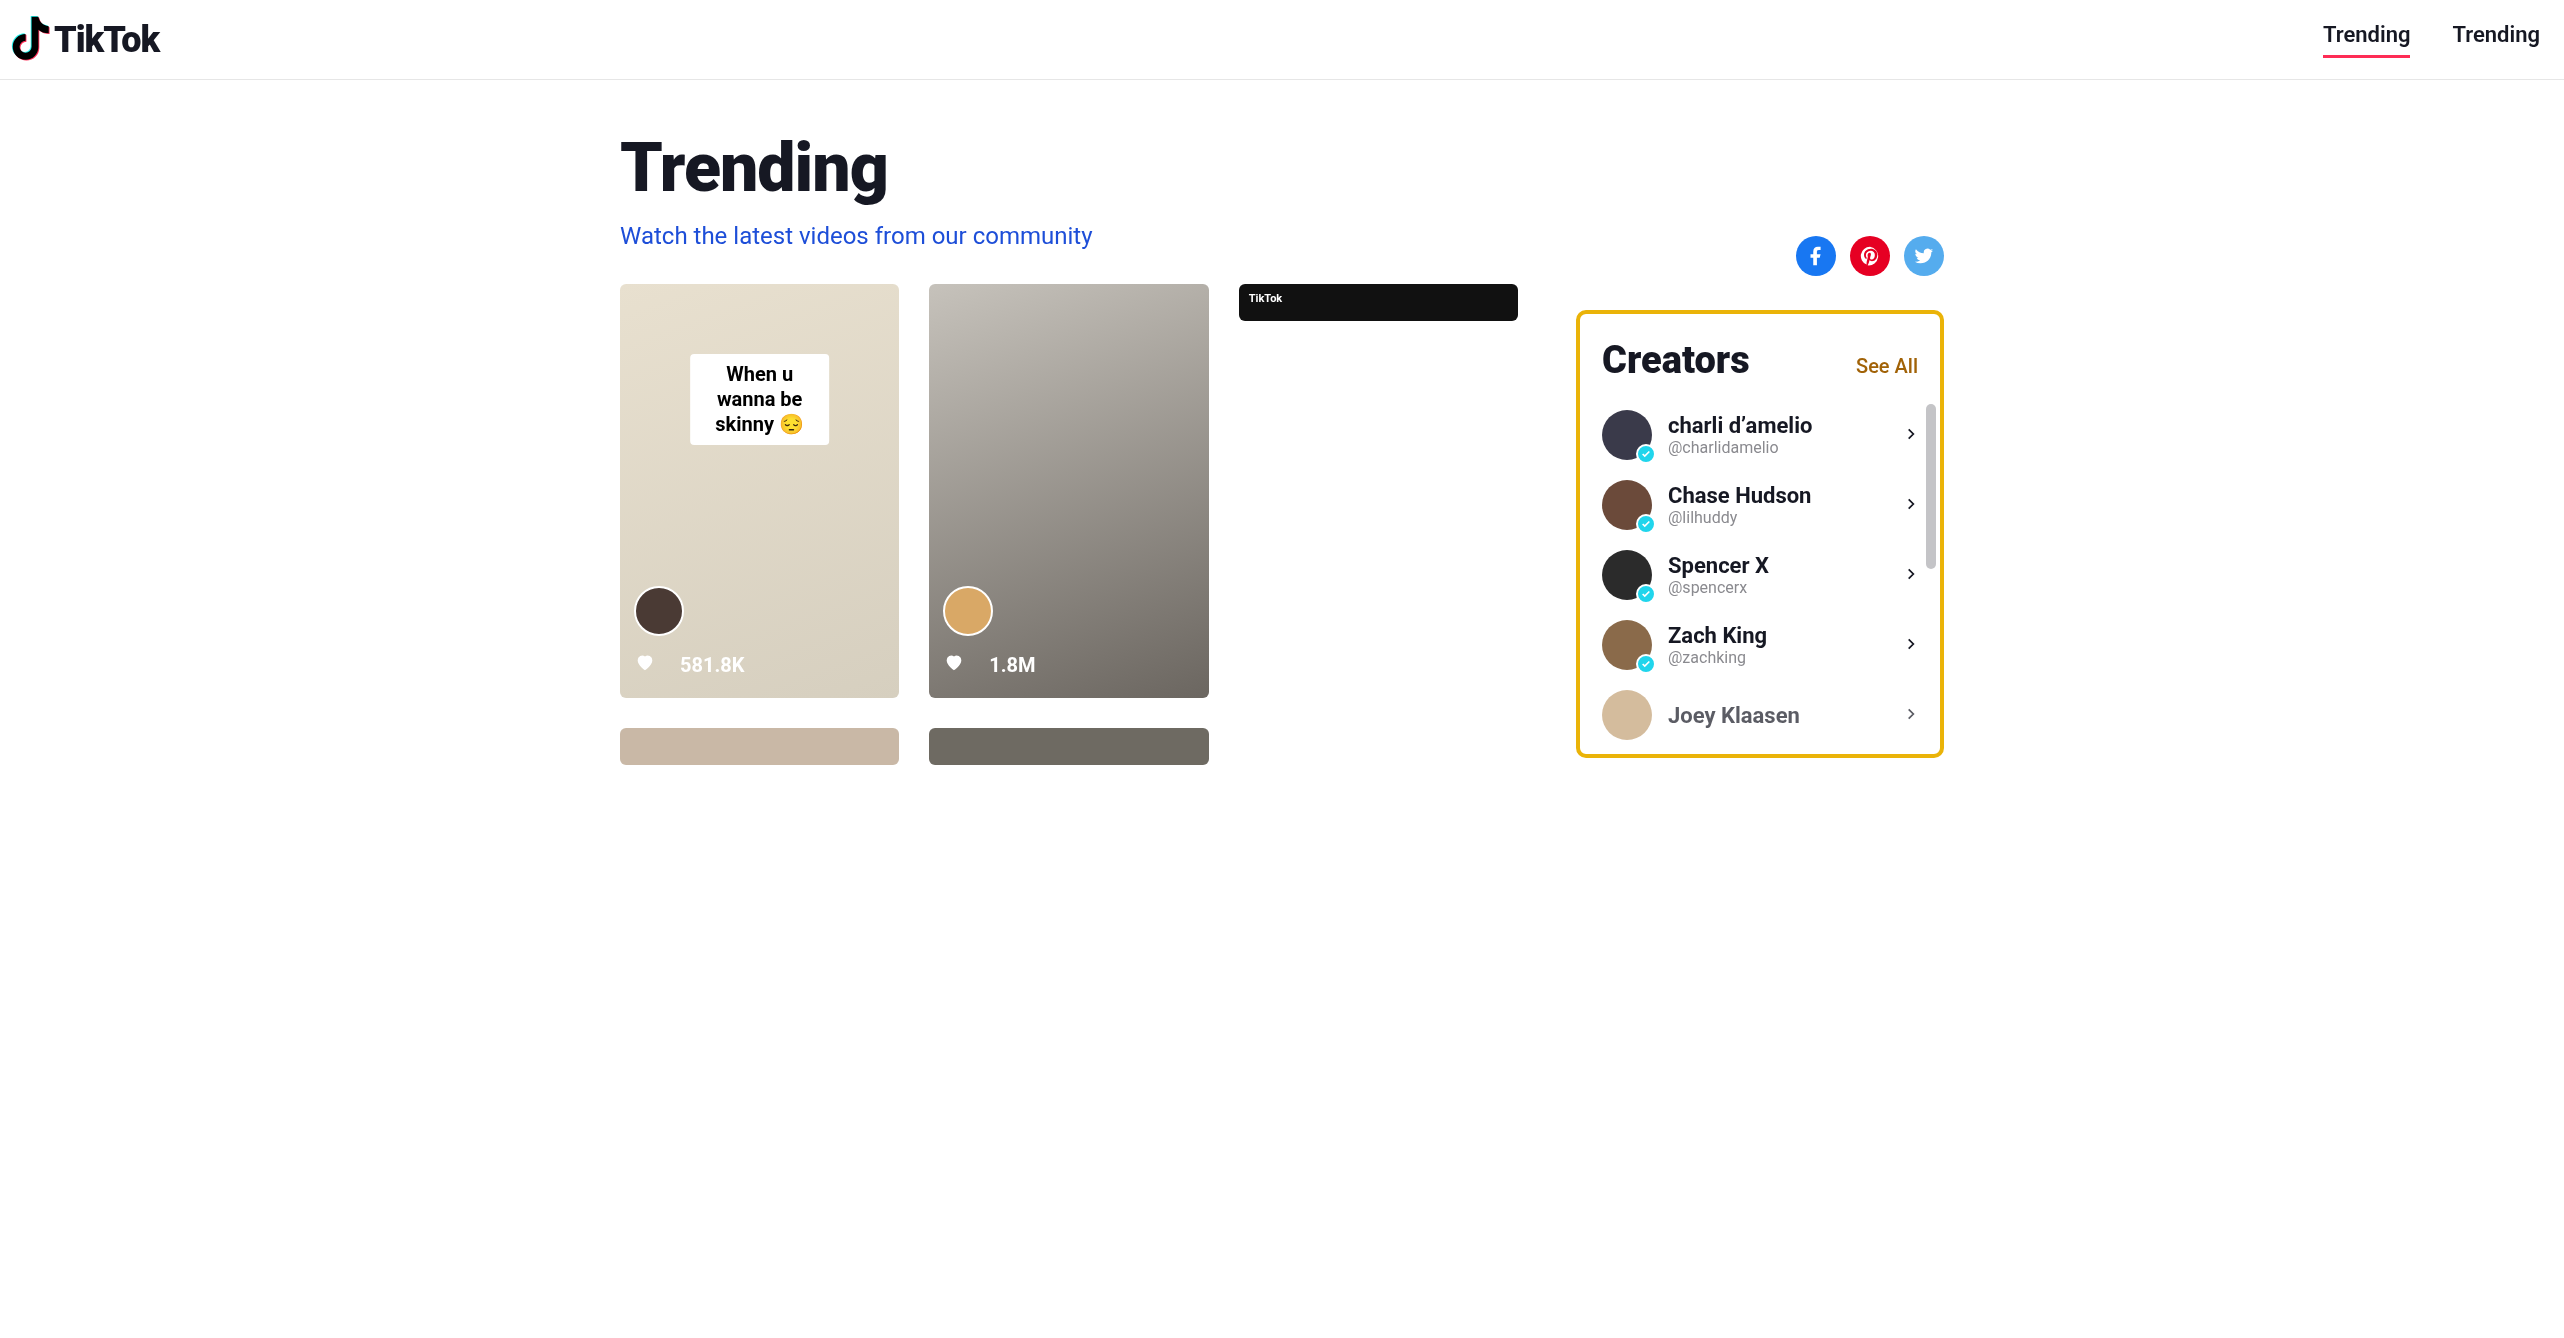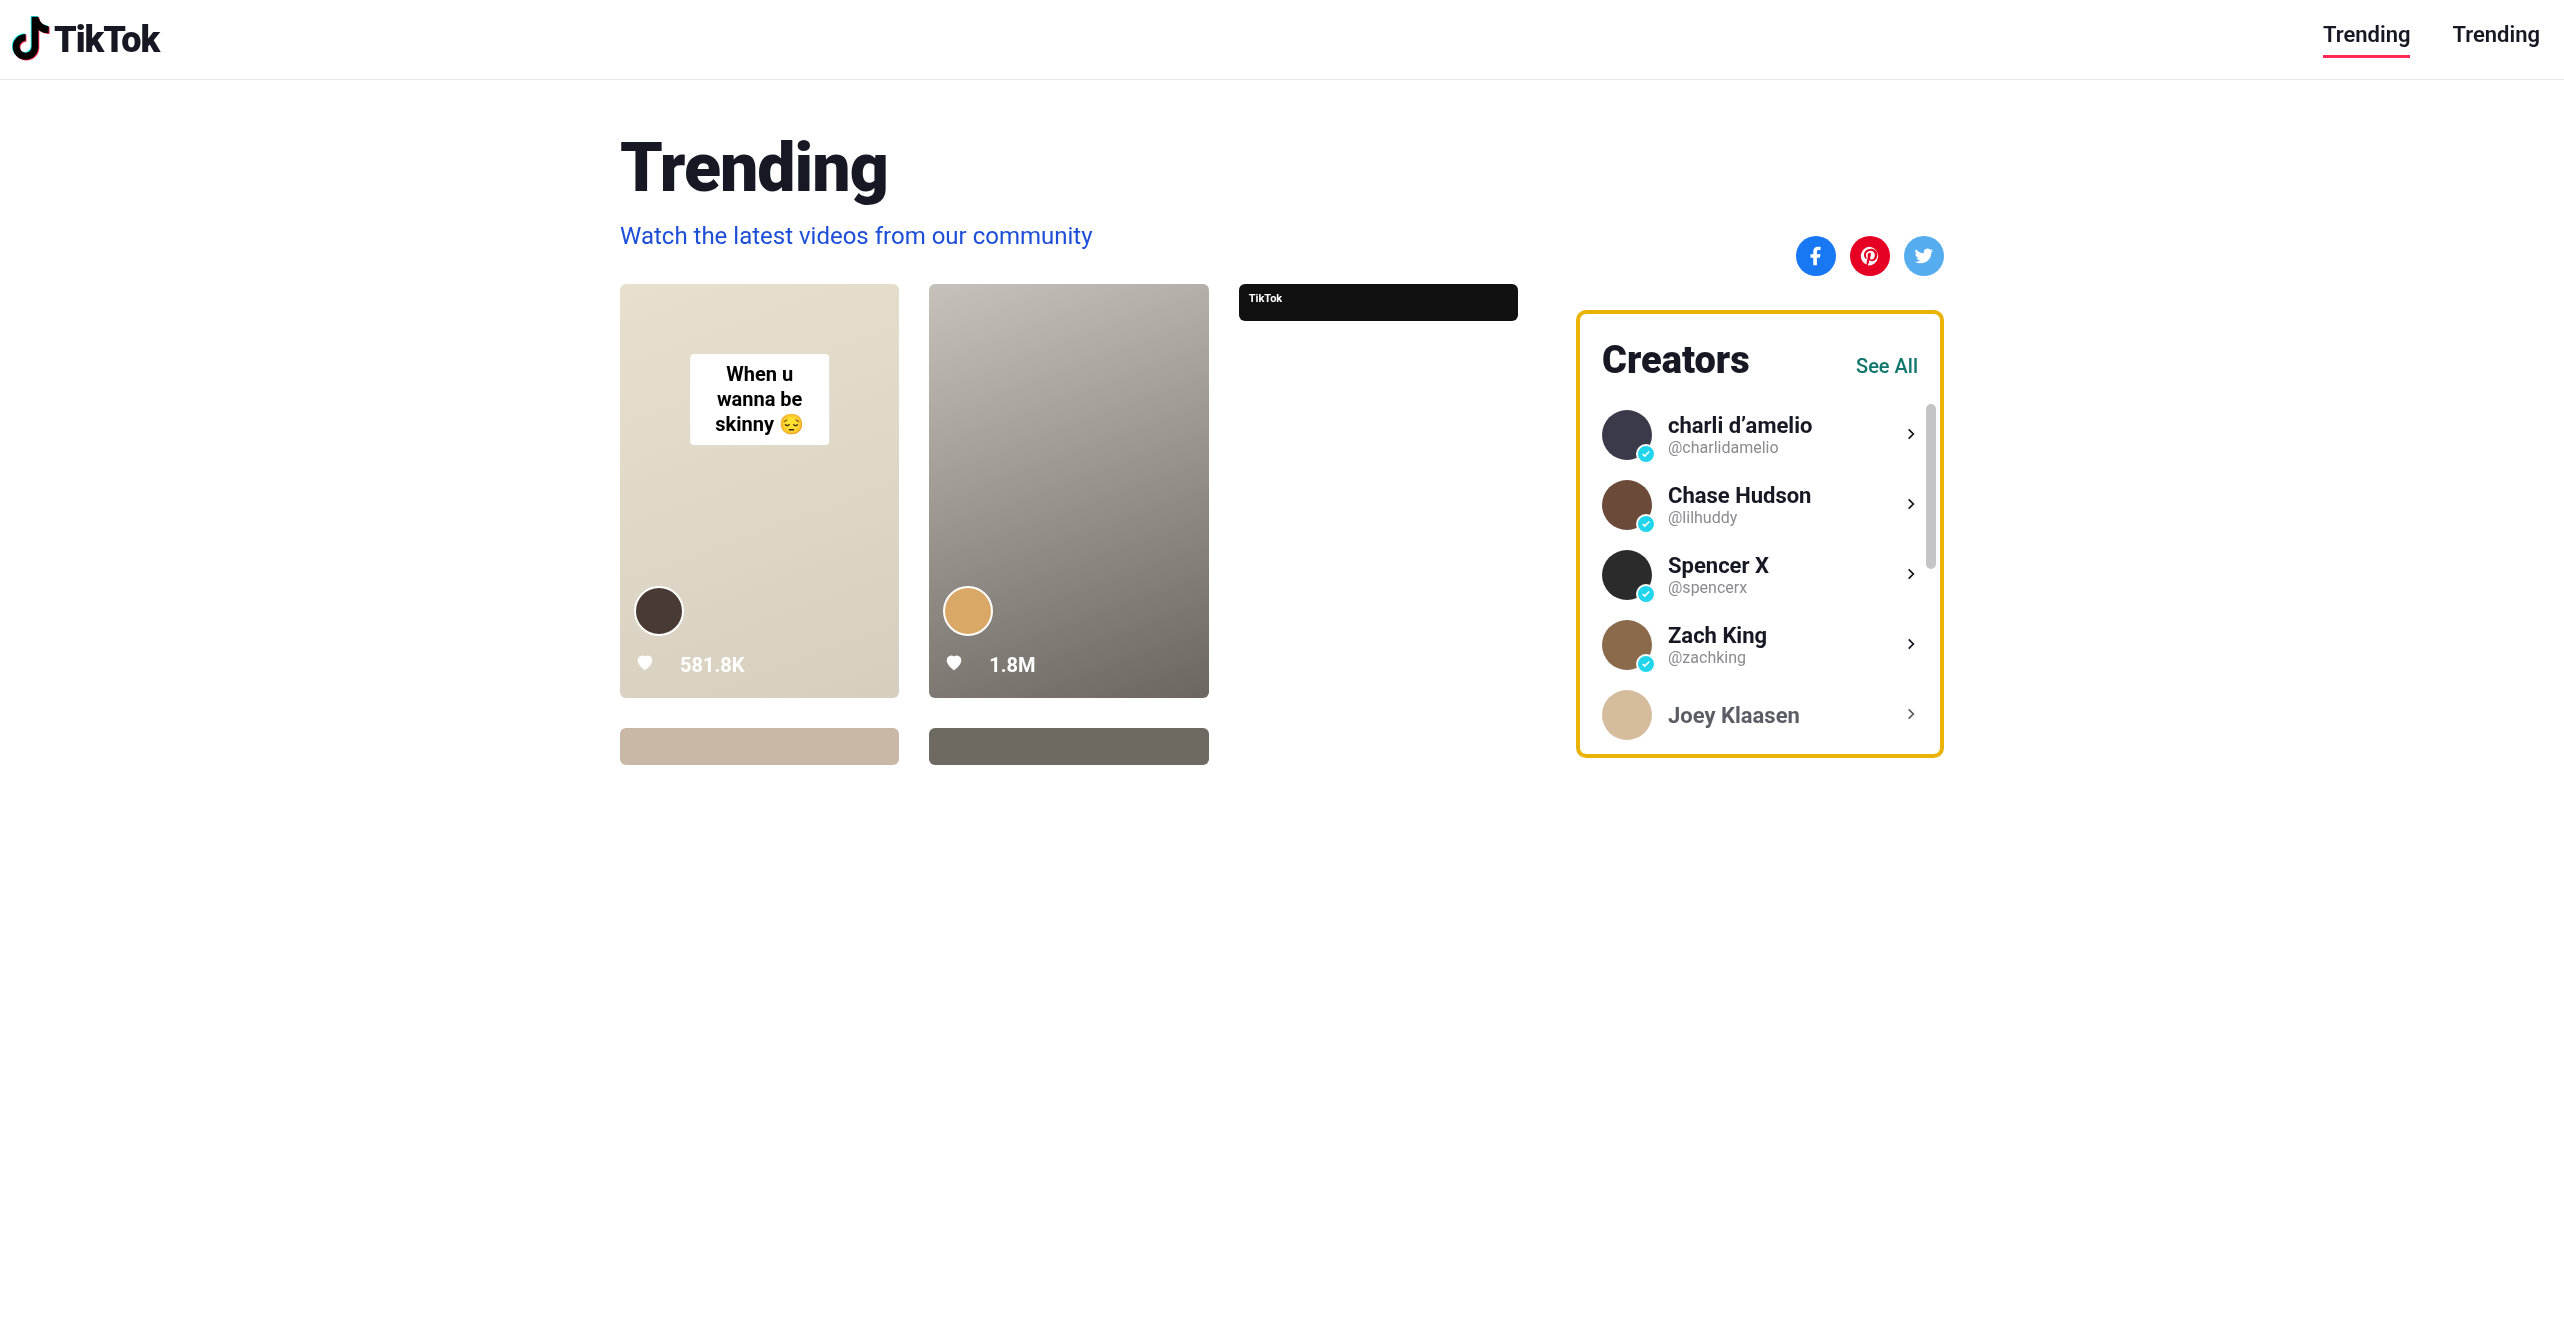--- a/index.html
+++ b/index.html
@@ -88,21 +88,21 @@
     padding:24px 0 10px 0;
     height:448px;
     overflow:hidden;
     position:relative;
   }
   .creators-header {
     display:flex; justify-content:space-between; align-items:baseline;
     padding:0 22px 18px 22px;
   }
   .creators-title { font-size:38px; font-weight:900; }
-  .see-all { color:#0f766e; font-size:20px; font-weight:500; cursor:pointer; }
+  .see-all { color:#a16207; font-size:20px; font-weight:500; cursor:pointer; }
   .creators-scroll { position:relative; height:360px; overflow:hidden; }
   .creator-row {
     display:flex; align-items:center; gap:16px;
     padding:10px 22px;
     cursor:pointer;
   }
   .creator-avatar {
     width:50px; height:50px; border-radius:50%; background:#888;
     position:relative; flex-shrink:0;
   }

